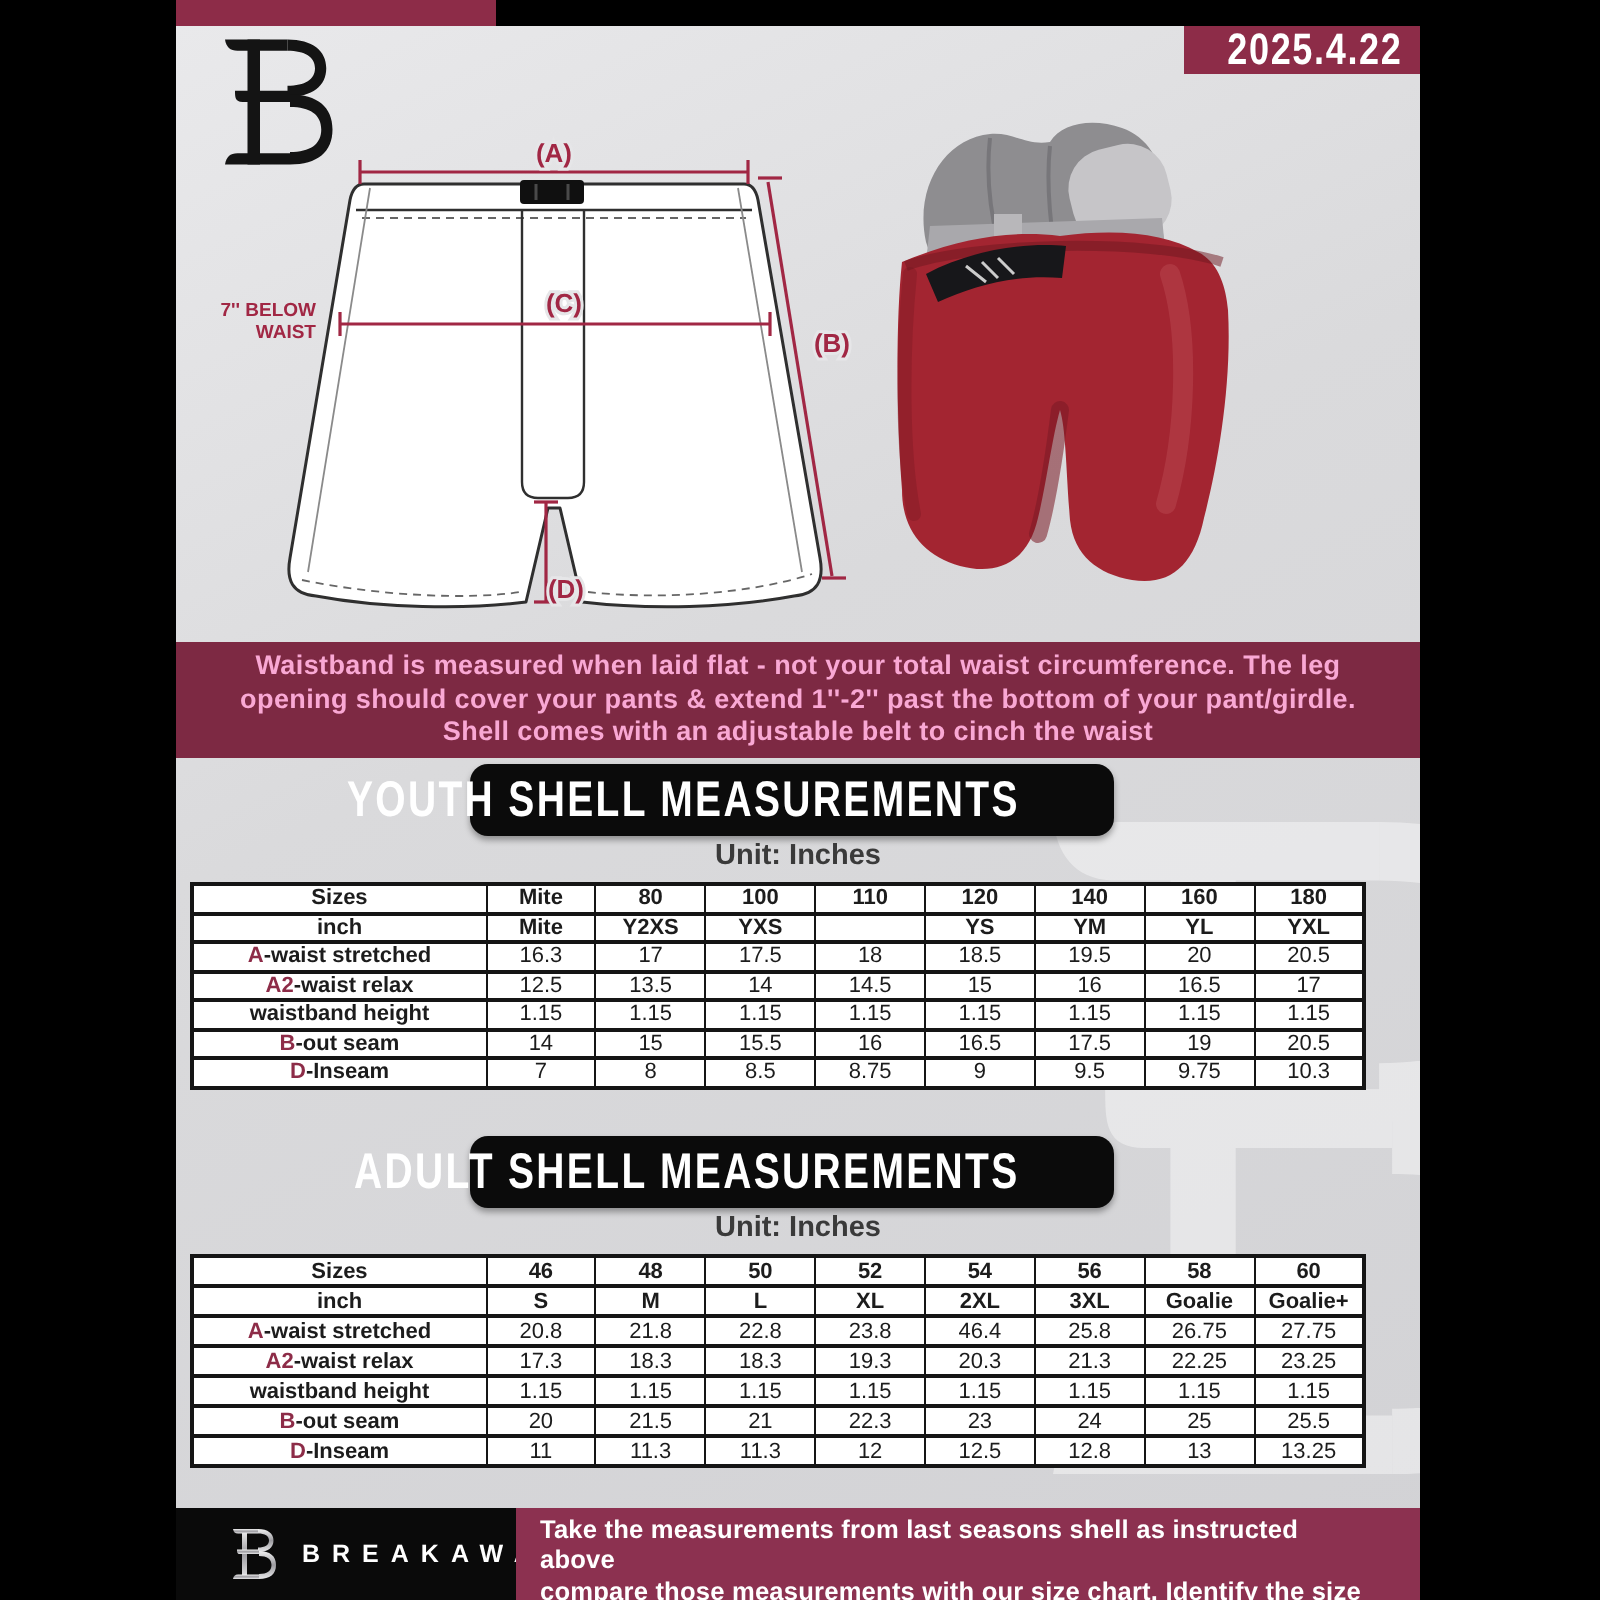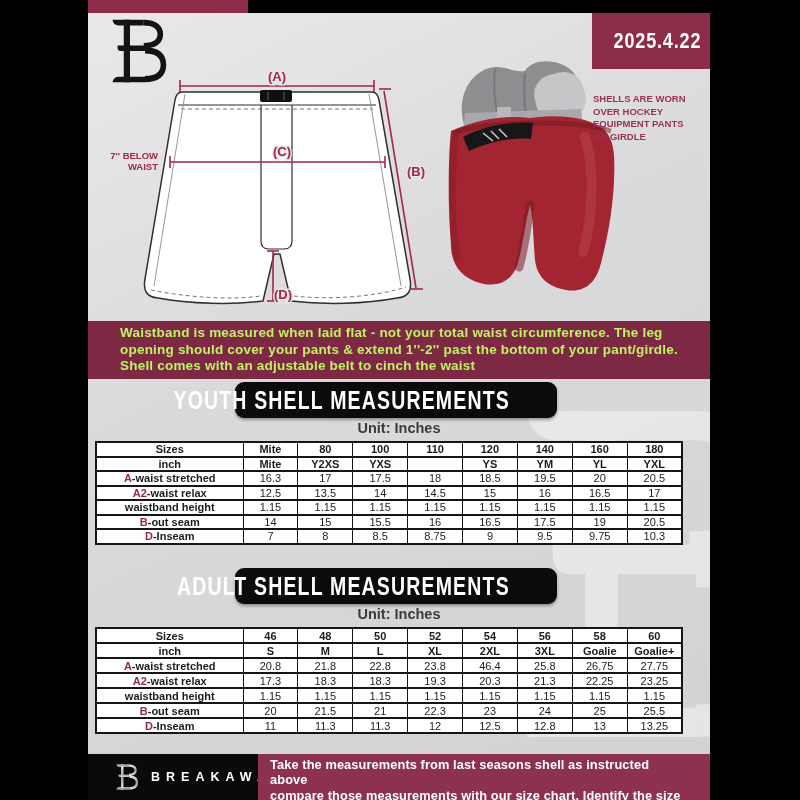--- a/index.html
+++ b/index.html
@@ -13,39 +13,39 @@
              background:linear-gradient(155deg,#e9e9eb 0%,#dadadc 40%,#d2d2d5 100%); overflow:hidden; }
 
   .watermark { position:absolute; left:432px; top:338px; width:300px; height:446px; opacity:.42; z-index:0; }
 
   
   .logo-header { position:absolute; left:22px; top:3px; width:60px; height:70px; z-index:2; }
   .title-bar { position:absolute; left:100px; top:0; width:404px; height:40px; background:#fff;
                box-shadow:0 1px 3px rgba(0,0,0,.3); display:flex; align-items:center; z-index:2; }
   .title-text { font-size:20px; font-weight:700; color:#1c1c1c; letter-spacing:.3px; padding-left:22px;
                 transform:scaleX(.92); transform-origin:left center; white-space:nowrap; }
-  .date-box { position:absolute; left:504px; top:0; width:118px; height:56px; background:#8d2c48;
+  .date-box { position:absolute; left:504px; top:0; width:118px; height:24px; background:#8d2c48;
               display:flex; align-items:center; justify-content:center; z-index:2;padding-left:12px; }
   .date-text { color:#fff; font-size:22px; font-weight:700; letter-spacing:1px;
                transform:scaleX(.82); white-space:nowrap; }
 
   
   .diagram-svg { position:absolute; left:-3px; top:44px; z-index:1; }
   .waist-note { position:absolute; left:12px; top:137px; width:58px; text-align:right;
                 font-size:9.5px; font-weight:700; color:#a12744; line-height:11px;
                 white-space:pre-line; z-index:3; }
   .photo-svg { position:absolute; left:347px; top:44px; z-index:1; }
   .photo-note { position:absolute; left:505px; top:80px; width:110px; font-size:9.5px; font-weight:700;
                 color:#9b3150; line-height:12.5px; white-space:pre-line; z-index:3; }
 
   
   .info-banner { position:absolute; left:0; top:308px; width:622px; height:58px; background:#7d2943;
                  display:flex; align-items:center; justify-content:center; z-index:1; }
-  .info-banner-text { color:#bef264; font-size:13.5px; font-weight:600; line-height:16.5px;
-                      text-align:left; white-space:pre-line; letter-spacing:.2px; }
+  .info-banner-text { color:#f9a8d4; font-size:13.5px; font-weight:600; line-height:16.5px;
+                      text-align:center; white-space:pre-line; letter-spacing:.2px; }
 
   .section-banner { position:absolute; left:147px; width:322px; height:36px; background:#0b0b0b;
                     border-radius:9px; display:flex; align-items:center; justify-content:flex-end;
                     box-shadow:0 2px 3px rgba(0,0,0,.35); z-index:1; }
   .section-banner.youth { top:369px; }
   .section-banner.adult { top:555px; }
   .section-banner-text { color:#fff; font-size:25px; font-weight:700; letter-spacing:1.5px;
                          transform:scaleX(.78); white-space:nowrap; }
 
   .unit-label { position:absolute; left:0; width:622px; text-align:center; font-size:14.5px;
@@ -179,24 +179,20 @@
                C181,135 174,175 167,202 C162,226 150,236 131,233 C114,230 102,221 100,203
                C98,178 98,158 95,148 C91,162 88,186 84,202 C79,224 64,231 45,226
                C27,221 16,208 16,188 C13,148 13,102 16,74 Z" fill="#a32531"></path>
       <path d="M95,148 C92,172 88,196 84,210" stroke="#7a1a24" stroke-width="9" opacity=".55" fill="none" stroke-linecap="round"></path>
       <path d="M20,80 C16,120 16,170 22,200" stroke="#7a1a24" stroke-width="7" opacity=".4" fill="none" stroke-linecap="round"></path>
       <path d="M150,80 C160,110 158,160 148,195" stroke="#c4565e" stroke-width="10" opacity=".35" fill="none" stroke-linecap="round"></path>
       <path d="M18,76 C50,64 140,62 176,74" stroke="#6e1720" stroke-width="5" opacity=".5" fill="none"></path>
       <path d="M28,80 C50,68 78,64 98,66 L96,82 C72,80 52,86 34,94 Z" fill="#17171a"></path>
       <path d="M48,76 L58,84 M56,74 L64,82 M64,72 L72,80" stroke="#cccccc" stroke-width="1.5"></path>
     </svg>
-    <div class="photo-note">SHELLS ARE WORN
-OVER HOCKEY
-EQUIPMENT PANTS
-OR GIRDLE</div>
 
     <div class="info-banner">
       <div class="info-banner-text">Waistband is measured when laid flat - not your total waist circumference. The leg
 opening should cover your pants &amp; extend 1''-2'' past the bottom of your pant/girdle.
 Shell comes with an adjustable belt to cinch the waist</div>
     </div>
 
     <div class="section-banner youth">
       <span class="section-banner-text">YOUTH SHELL MEASUREMENTS</span>
     </div>

